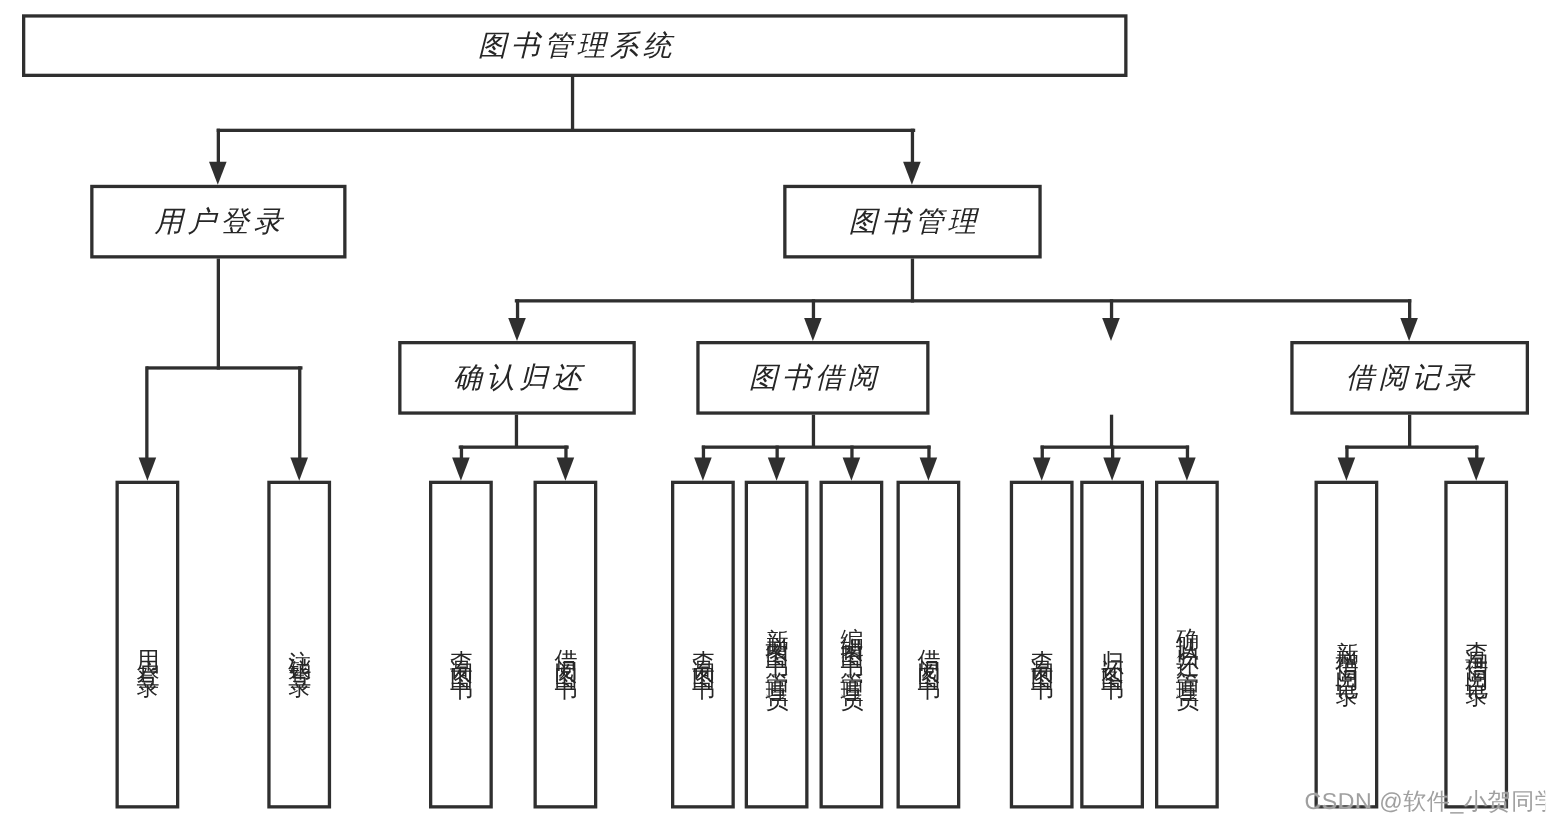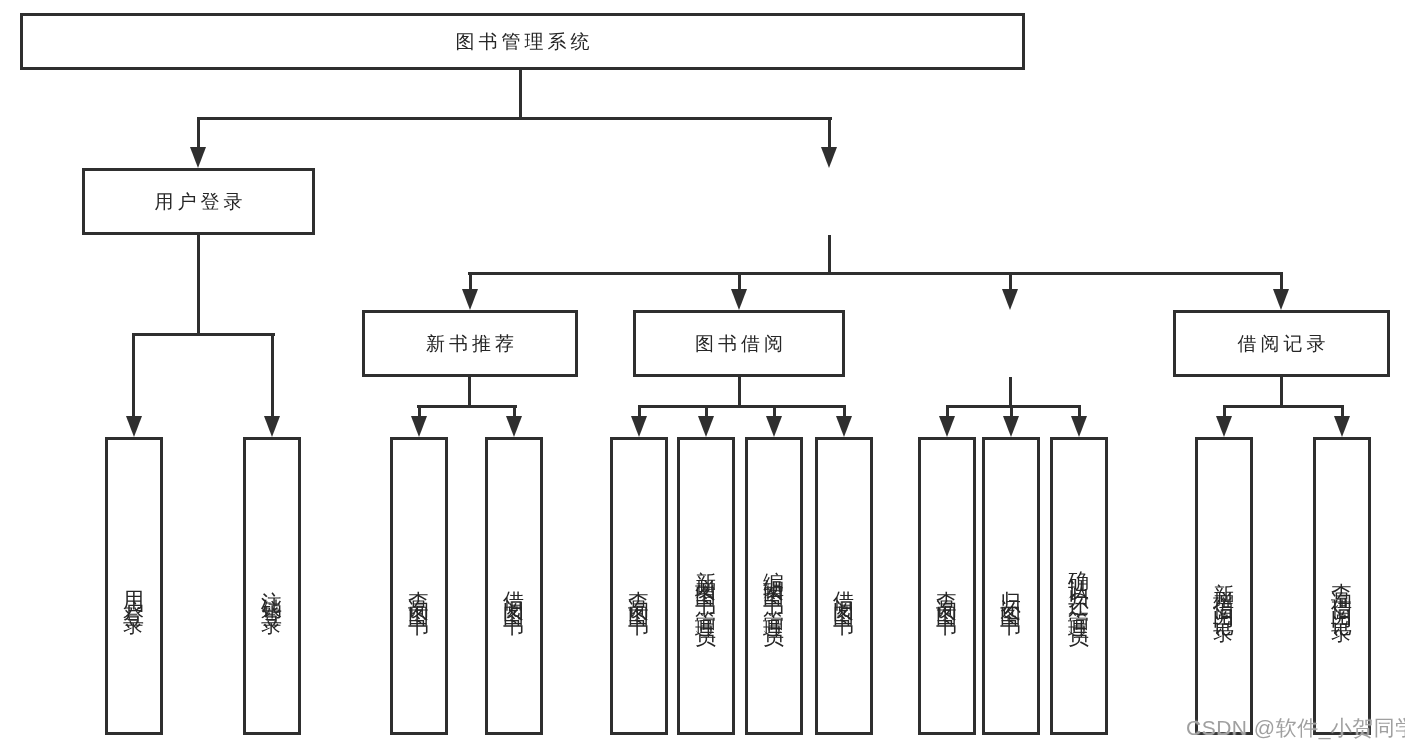--- a/index.html
+++ b/index.html
@@ -6,21 +6,21 @@
   .canvas {
     position:relative; width:1405px; height:747px; background:#ffffff;
     font-family:"Liberation Sans","DejaVu Sans",sans-serif;
     overflow:hidden;
   }
   .node {
     position:absolute; box-sizing:border-box; background:#ffffff;
     border:3px solid #2f2f2f; display:flex; align-items:center; justify-content:center;
     color:#262626;
   }
-  .h-label { font-size:19px; letter-spacing:4px; padding-left:4px; white-space:nowrap; }
+  .h-label { font-size:26px; letter-spacing:4px; padding-left:4px; white-space:nowrap;font-style:italic; }
   .v-label {
     writing-mode:vertical-rl; text-orientation:mixed;
     font-size:21px; letter-spacing:8px; line-height:1; padding-top:8px;
     white-space:nowrap;
   }
   .line { position:absolute; background:#2f2f2f; }
   .arrow {
     position:absolute; width:0; height:0;
     border-left:8px solid transparent; border-right:8px solid transparent;
     border-top:21px solid #2f2f2f;
@@ -37,23 +37,26 @@
 <div class="canvas">
 
   <div class="node" style="left:20px;top:13px;width:1005px;height:57px;">
     <span class="h-label">图书管理系统</span>
   </div>
 
   <div class="node" style="left:82px;top:168px;width:233px;height:67px;">
     <span class="h-label">用户登录</span>
   </div>
 
+  <div class="node" style="left:712px;top:168px;width:235px;height:67px;">
+    <span class="h-label">图书管理</span>
+  </div>
 
   <div class="node" style="left:362px;top:310px;width:216px;height:67px;">
-    <span class="h-label">新书推荐</span>
+    <span class="h-label">确认归还</span>
   </div>
 
   <div class="node" style="left:633px;top:310px;width:212px;height:67px;">
     <span class="h-label">图书借阅</span>
   </div>
 
 
   <div class="node" style="left:1173px;top:310px;width:217px;height:67px;">
     <span class="h-label">借阅记录</span>
   </div>

